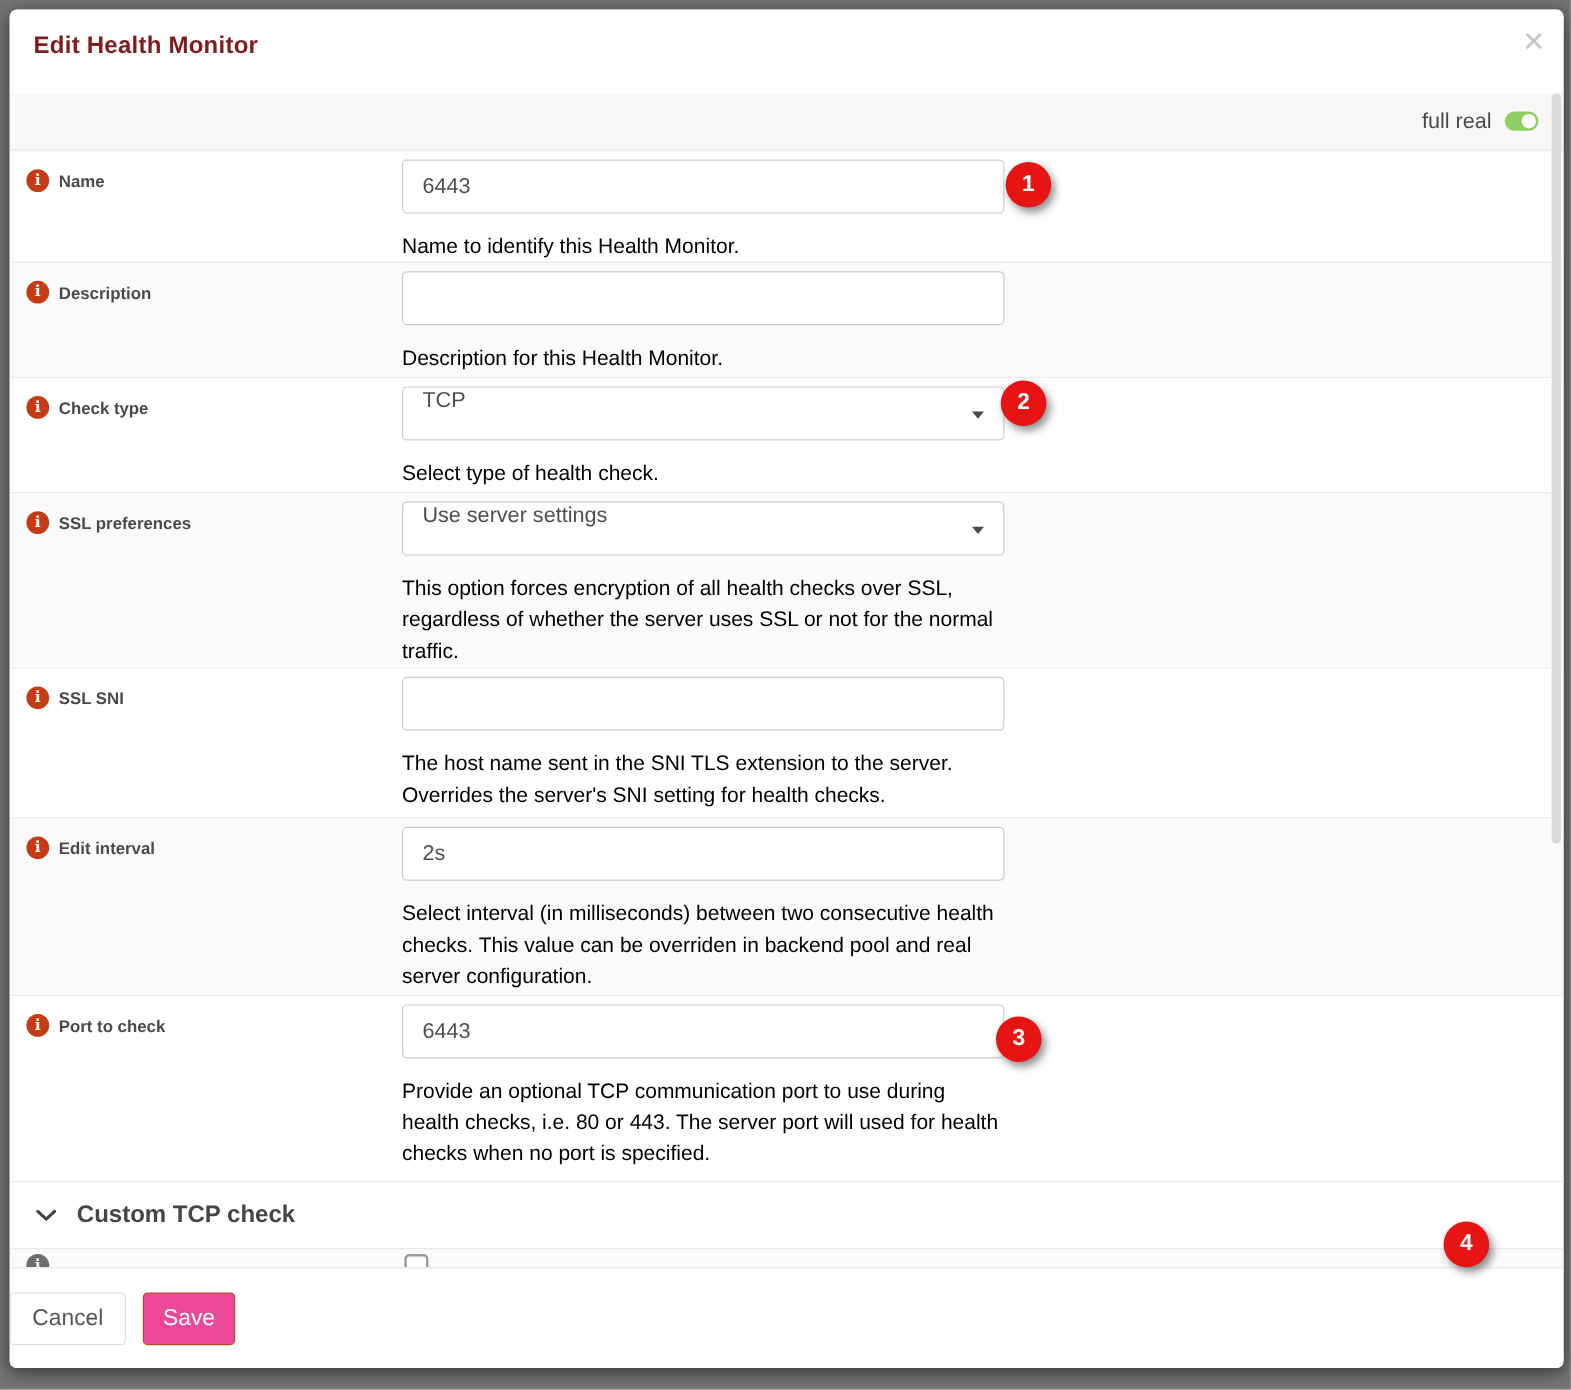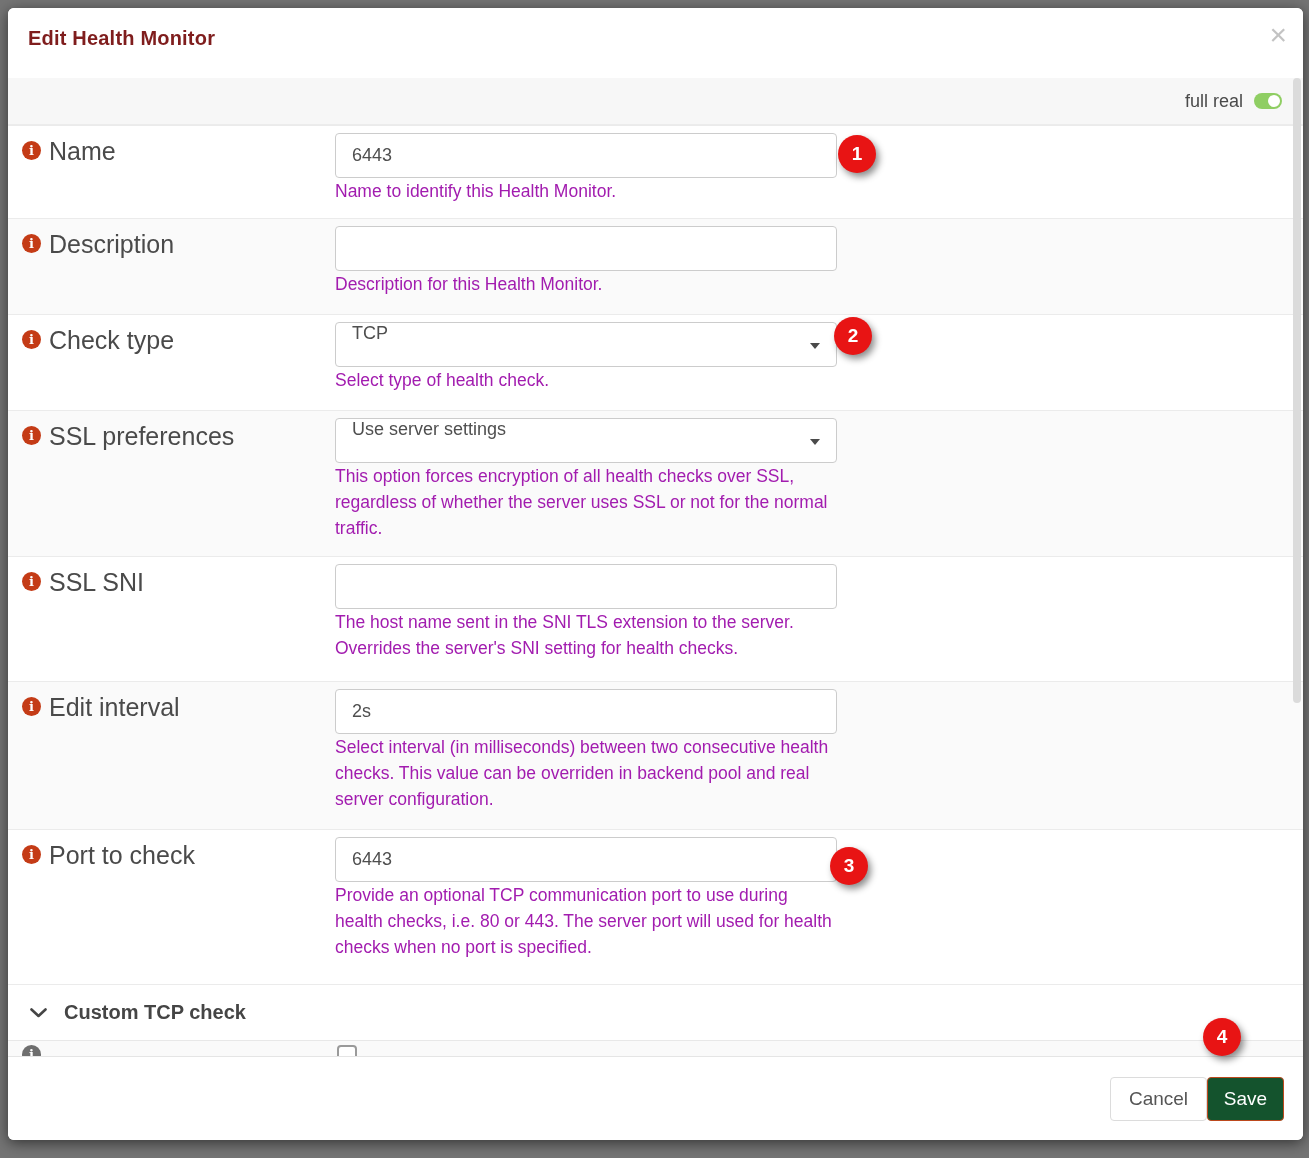--- a/index.html
+++ b/index.html
@@ -54,41 +54,41 @@
   .info-icon{
     flex:0 0 auto;width:19px;height:19px;border-radius:50%;
     background:#c43b16;color:#fff;margin-top:2px;
     display:flex;align-items:center;justify-content:center;cursor:pointer;
   }
   .info-icon::before{
     content:"i";font-family:"DejaVu Serif",serif;font-weight:700;
     font-size:13px;line-height:13px;
   }
   .info-icon.gray{background:#6e6e6e;}
-  .field-label{font-size:25px;font-weight:400;color:#4a4a4a;line-height:24px;}
+  .field-label{font-size:14px;font-weight:700;color:#4a4a4a;line-height:24px;}
   .value-col{flex:1 1 auto;padding-top:7px;}
   .text-input{
     width:502px;height:45px;box-sizing:border-box;
     border:1px solid #cccccc;border-radius:4px;background:#fff;
     font-family:"Liberation Sans",sans-serif;font-size:18px;color:#4f4f4f;
     padding:0 16px;outline:none;display:block;
   }
   .select{
     position:relative;width:502px;height:45px;box-sizing:border-box;
     border:1px solid #cccccc;border-radius:4px;background:#fff;
     font-size:18px;color:#4f4f4f;display:flex;align-items:flex-start;
     padding:0 16px;cursor:pointer;
   }
   .caret{
     position:absolute;right:16px;top:20px;width:0;height:0;
     border-left:5px solid transparent;border-right:5px solid transparent;
     border-top:6px solid #4a4a4a;
   }
   .help-text{
-    width:505px;font-size:17.5px;line-height:26px;color:#a21caf;
+    margin-top:14px;width:505px;font-size:17.5px;line-height:26px;color:#000000;
   }
   
   .badge{
     position:absolute;width:38px;height:38px;border-radius:50%;
     background:#e81414;color:#ffffff;font-size:19px;font-weight:700;
     display:flex;align-items:center;justify-content:center;
     box-shadow:3px 4px 7px rgba(0,0,0,0.45);z-index:30;
   }
   
   .section-row{
@@ -107,33 +107,33 @@
     position:absolute;left:45px;top:3px;font-size:19px;font-weight:700;color:#a21caf;margin-top:43px;
   }
   .partial-row .p-icon{position:absolute;left:14px;top:4px;margin:0;}
   .p-checkbox{
     position:absolute;left:329px;top:4px;width:20px;height:20px;
     box-sizing:border-box;border:2px solid #9a9a9a;border-radius:4px;background:#fff;
   }
   
   .modal-footer{
     position:relative;height:85px;background:#fff;border-top:1px solid #e5e5e5;
-    display:flex;align-items:center;justify-content:flex-end;
-    gap:0;padding-right:19px;box-sizing:border-box;
+    display:flex;align-items:center;justify-content:flex-start;
+    gap:14px;padding-right:19px;box-sizing:border-box;
   }
   .btn{
     height:44px;border-radius:4px;font-family:"Liberation Sans",sans-serif;
     font-size:19px;display:flex;align-items:center;justify-content:center;
     cursor:pointer;box-sizing:border-box;
   }
   .btn-cancel{
     width:97px;background:#ffffff;border:1px solid #dcdcdc;color:#555555;
   }
   .btn-save{
-    width:77px;background:#14532d;border:1px solid #bc491d;color:#ffffff;
+    width:77px;background:#ec4899;border:1px solid #bc491d;color:#ffffff;
   }
   
   .scroll-thumb{
     position:absolute;right:2px;top:70px;width:8px;height:625px;
     background:#dbdbdb;border-radius:4px;z-index:20;
   }
 </style>
 </head>
 <body>
 

